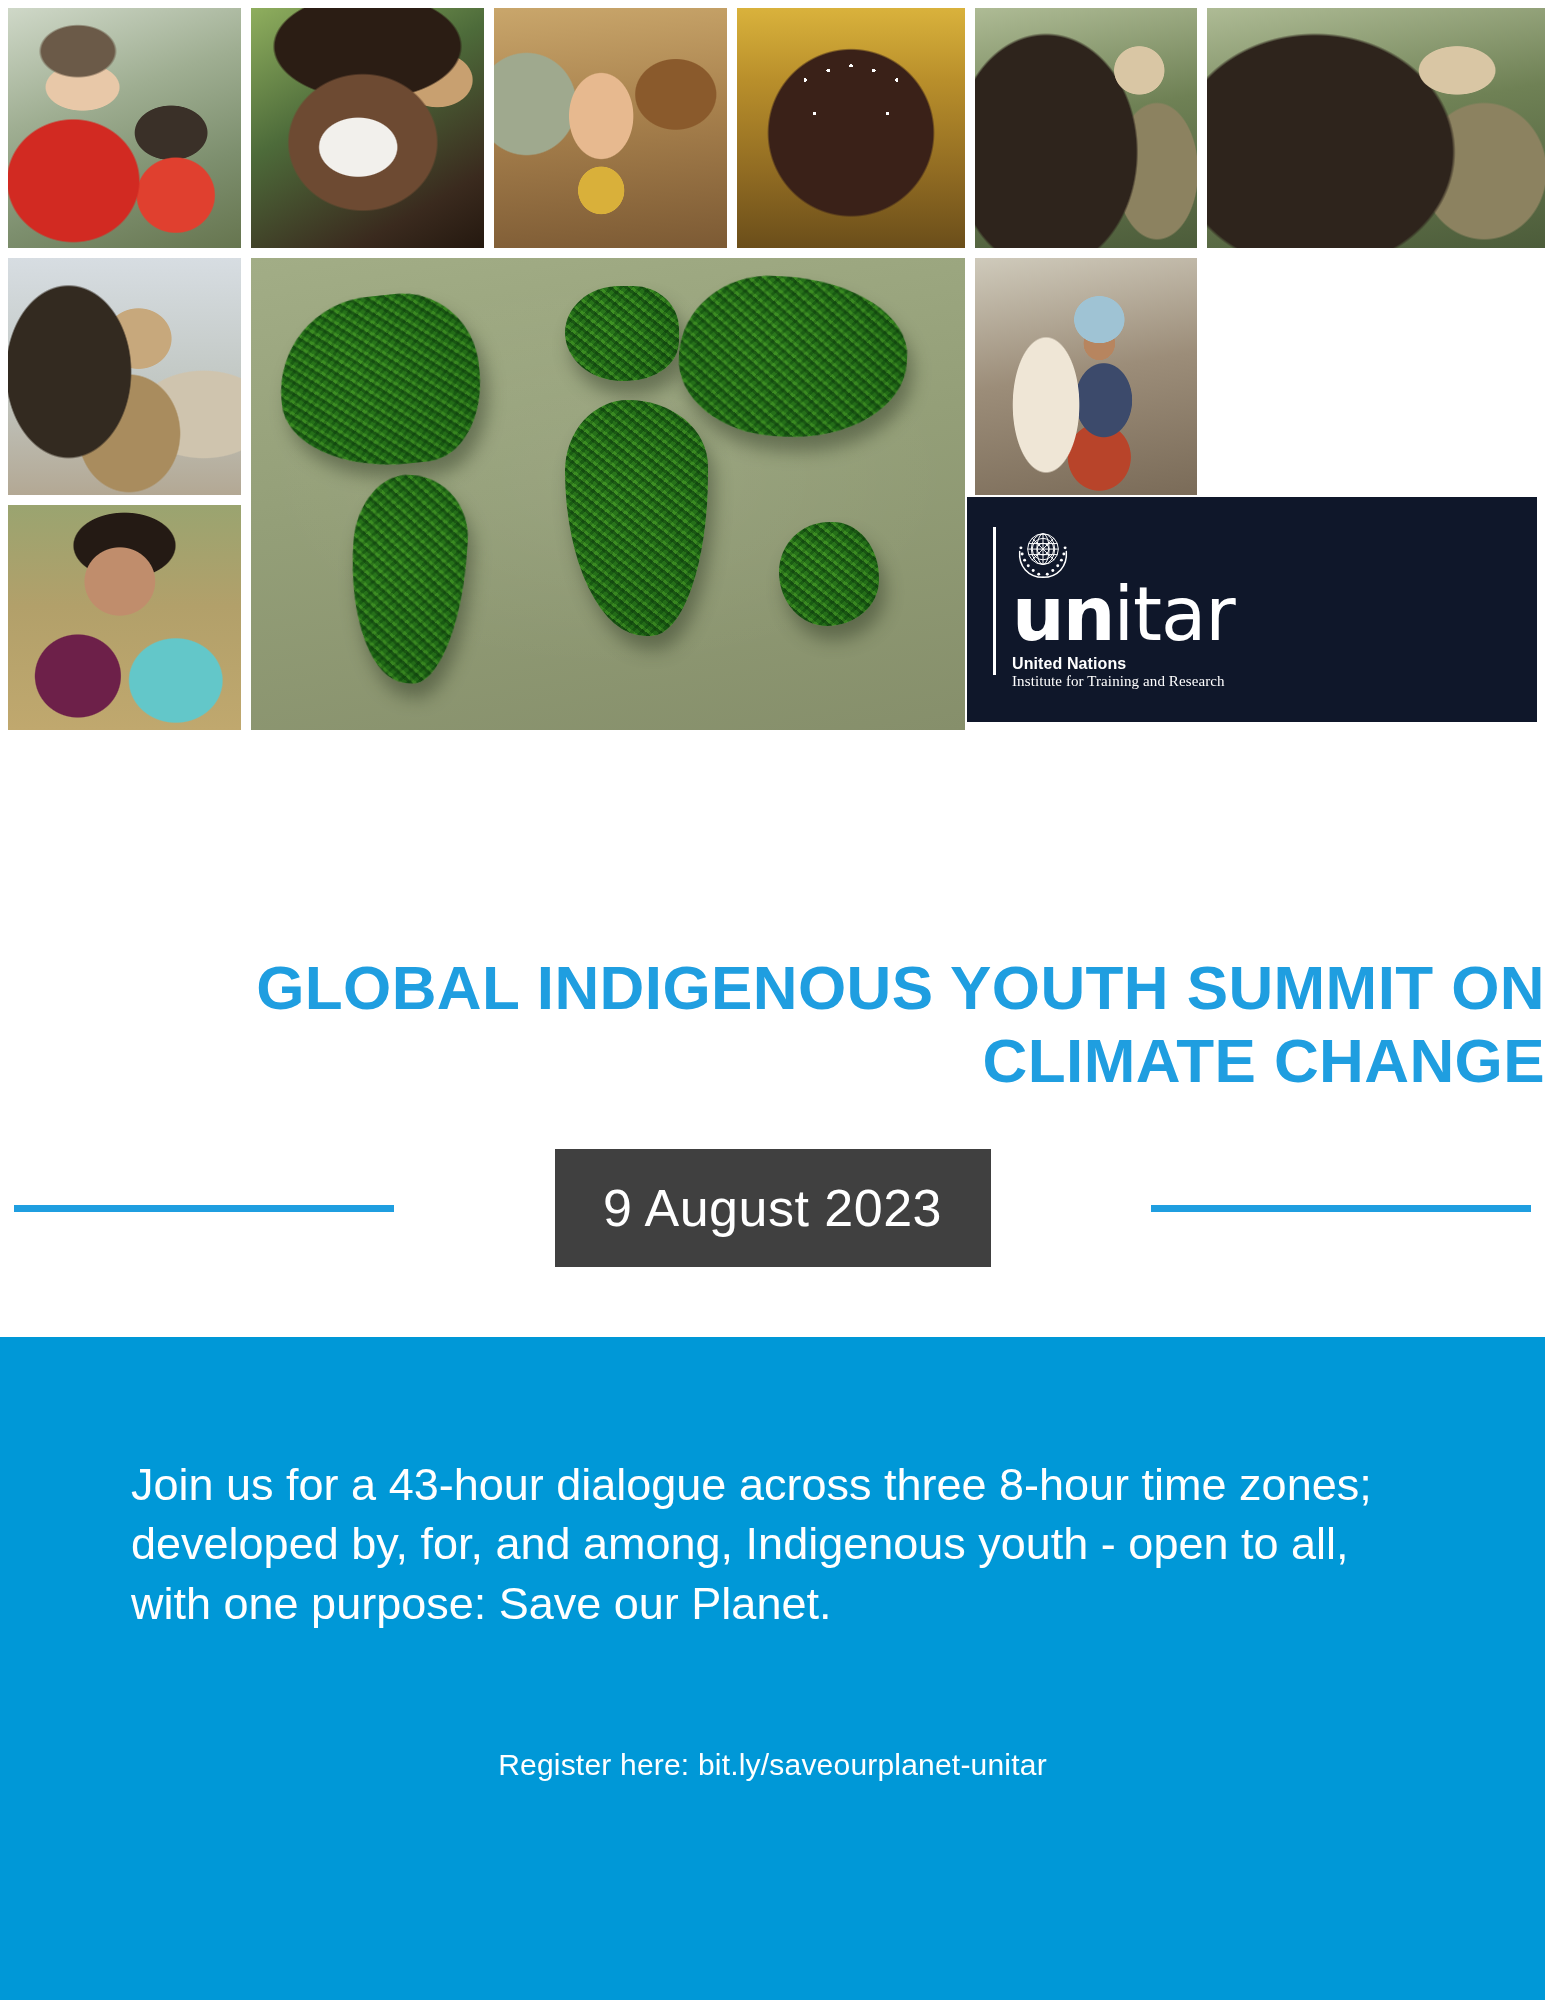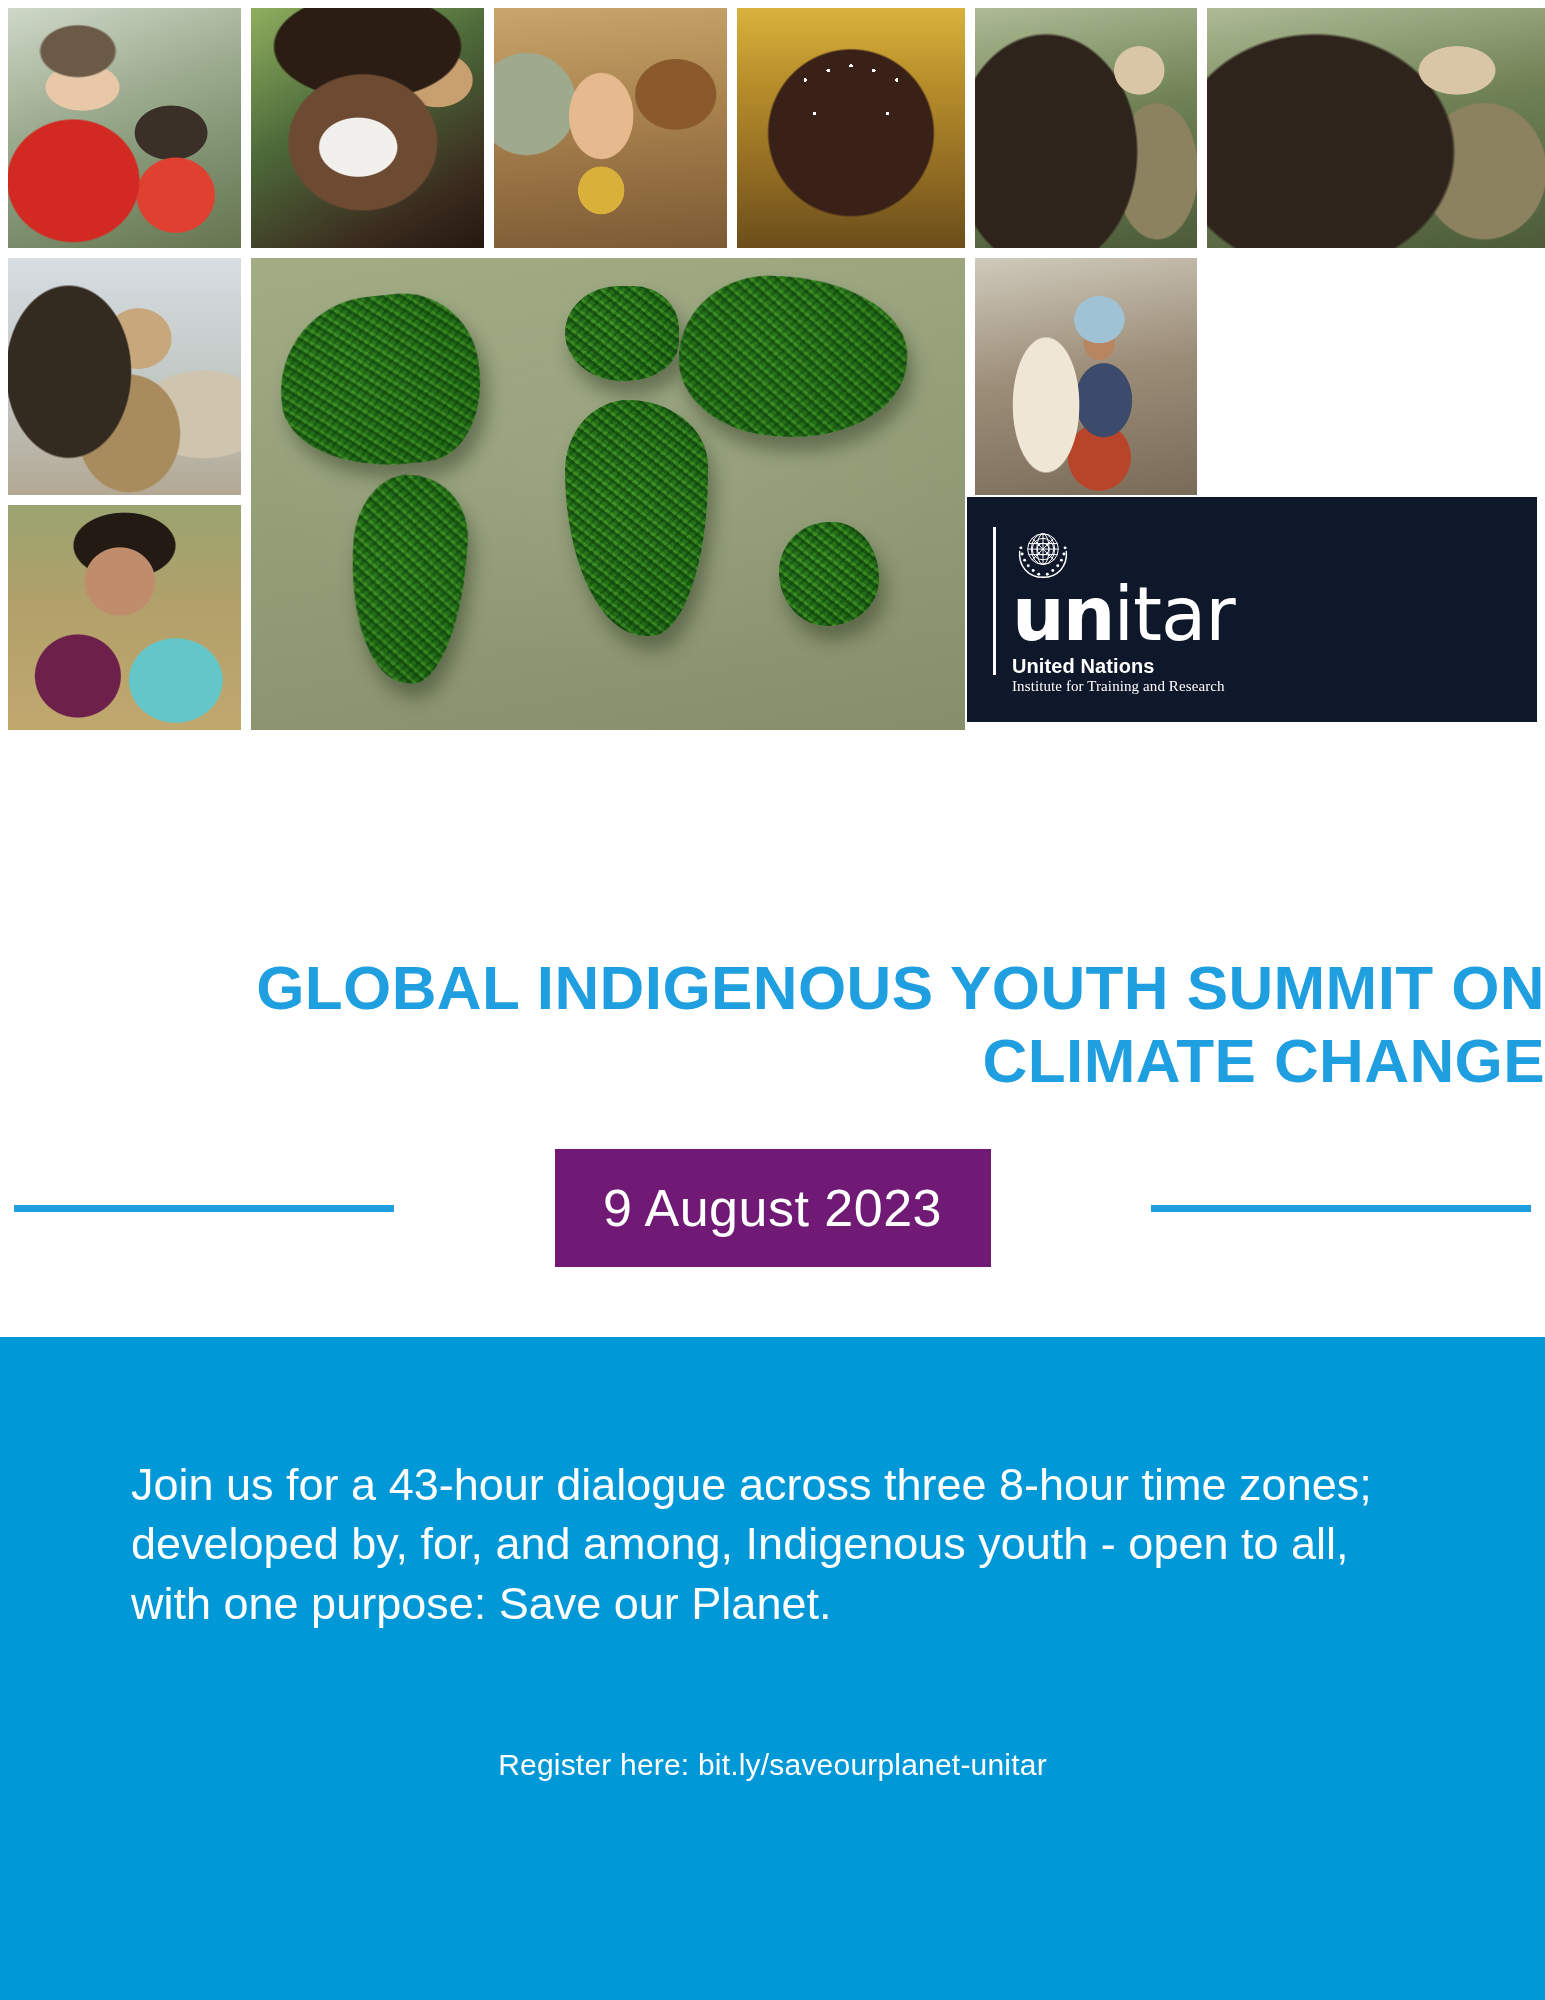--- a/index.html
+++ b/index.html
@@ -172,21 +172,21 @@
   .unitar-word {
     font-size:74px;
     line-height:.84;
     font-weight:400;
     color:#ffffff;
     letter-spacing:-1px;
     font-family:"DejaVu Sans", sans-serif;
   }
   .unitar-word b { font-weight:700; letter-spacing:-2px; }
   .logo-tag1 {
-    font-size:20px; font-weight:700; color:#fff;
+    font-size:16px; font-weight:700; color:#fff;
     margin-top:10px; letter-spacing:.1px;
   }
   .logo-tag2 { font-size:15px; font-weight:400; color:#fff; letter-spacing:.1px;font-family:Liberation Serif, serif; }
 
   
   .title {
     position:absolute;
     left:0; top:952px;
     width:1545px;
     text-align:right;
@@ -202,21 +202,21 @@
     position:absolute;
     left:0; top:1133px;
     width:1545px; height:150px;
     display:flex;
     align-items:center;
   }
   .rule-l { width:380px; height:7px; background:#1f9ee0; margin-left:14px; }
   .rule-r { width:380px; height:7px; background:#1f9ee0; margin-right:14px; }
   .date-spacer { flex:1 1 auto; }
   .date-badge {
-    background:#701a75;
+    background:#404040;
     color:#ffffff;
     font-size:52px;
     font-weight:400;
     width:436px;
     height:118px;
     display:flex;
     align-items:center;
     justify-content:center;
     letter-spacing:.5px;
     flex:0 0 auto;

